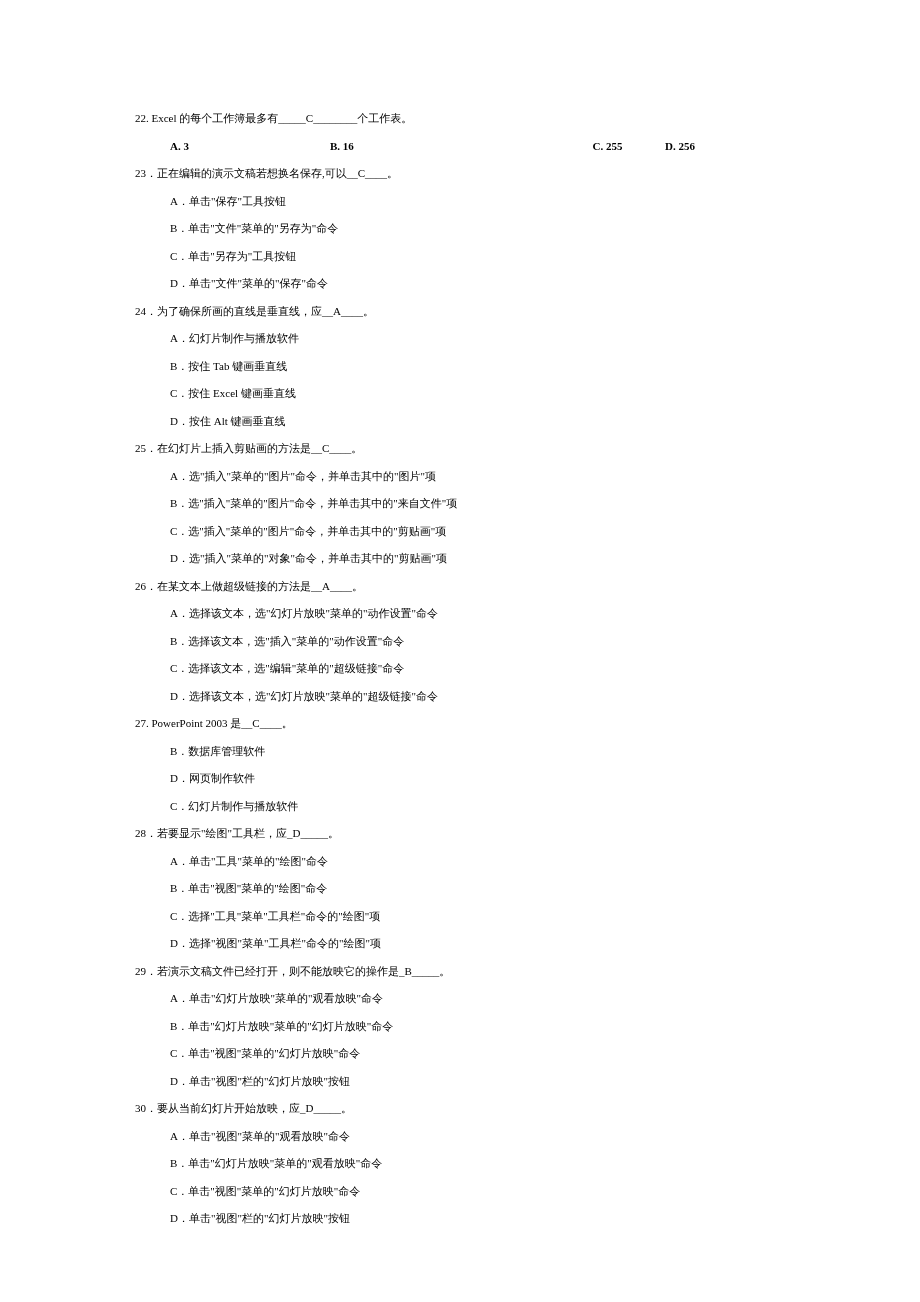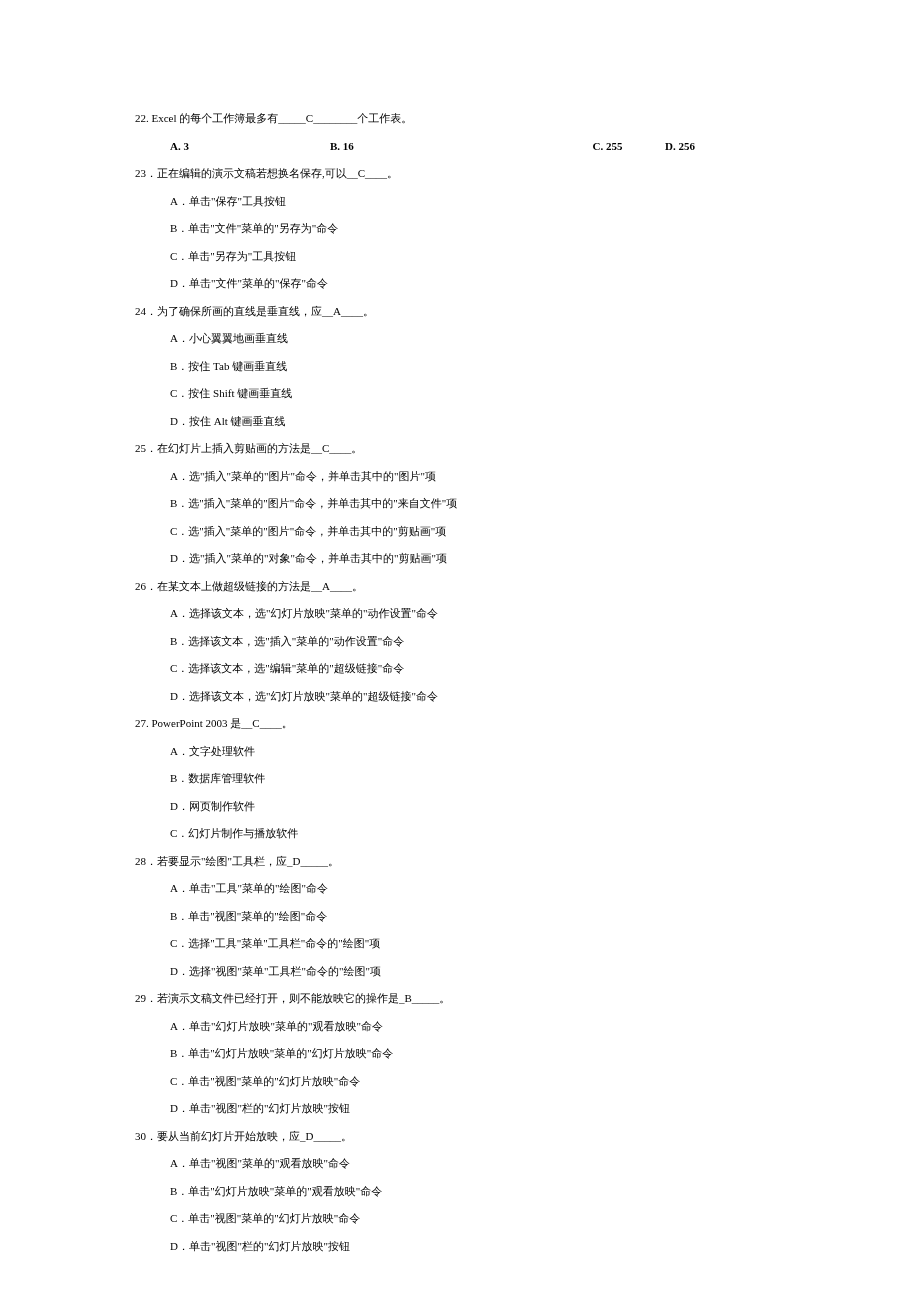--- a/index.html
+++ b/index.html
@@ -50,39 +50,38 @@
     <div class="opt-col">D. 256</div>
   </div>
 
   <div class="line indent-q">23．正在编辑的演示文稿若想换名保存,可以__C____。</div>
   <div class="line indent-opt">A．单击"保存"工具按钮</div>
   <div class="line indent-opt">B．单击"文件"菜单的"另存为"命令</div>
   <div class="line indent-opt">C．单击"另存为"工具按钮</div>
   <div class="line indent-opt">D．单击"文件"菜单的"保存"命令</div>
 
   <div class="line indent-q">24．为了确保所画的直线是垂直线，应__A____。</div>
-  <div class="line indent-opt">A．小心翼翼地画垂直线</div>
+  <div class="line indent-opt">A．幻灯片制作与播放软件</div>
   <div class="line indent-opt">B．按住 Tab 键画垂直线</div>
-  <div class="line indent-opt">C．按住 Shift 键画垂直线</div>
+  <div class="line indent-opt">C．按住 Excel 键画垂直线</div>
   <div class="line indent-opt">D．按住 Alt 键画垂直线</div>
 
   <div class="line indent-q">25．在幻灯片上插入剪贴画的方法是__C____。</div>
   <div class="line indent-opt">A．选"插入"菜单的"图片"命令，并单击其中的"图片"项</div>
   <div class="line indent-opt">B．选"插入"菜单的"图片"命令，并单击其中的"来自文件"项</div>
   <div class="line indent-opt">C．选"插入"菜单的"图片"命令，并单击其中的"剪贴画"项</div>
   <div class="line indent-opt">D．选"插入"菜单的"对象"命令，并单击其中的"剪贴画"项</div>
 
   <div class="line indent-q">26．在某文本上做超级链接的方法是__A____。</div>
   <div class="line indent-opt">A．选择该文本，选"幻灯片放映"菜单的"动作设置"命令</div>
   <div class="line indent-opt">B．选择该文本，选"插入"菜单的"动作设置"命令</div>
   <div class="line indent-opt">C．选择该文本，选"编辑"菜单的"超级链接"命令</div>
   <div class="line indent-opt">D．选择该文本，选"幻灯片放映"菜单的"超级链接"命令</div>
 
   <div class="line indent-q">27. PowerPoint 2003 是__C____。</div>
-  <div class="line indent-opt">A．文字处理软件</div>
   <div class="line indent-opt">B．数据库管理软件</div>
   <div class="line indent-opt">D．网页制作软件</div>
   <div class="line indent-opt">C．幻灯片制作与播放软件</div>
 
   <div class="line indent-q">28．若要显示"绘图"工具栏，应_D_____。</div>
   <div class="line indent-opt">A．单击"工具"菜单的"绘图"命令</div>
   <div class="line indent-opt">B．单击"视图"菜单的"绘图"命令</div>
   <div class="line indent-opt">C．选择"工具"菜单"工具栏"命令的"绘图"项</div>
   <div class="line indent-opt">D．选择"视图"菜单"工具栏"命令的"绘图"项</div>
 

